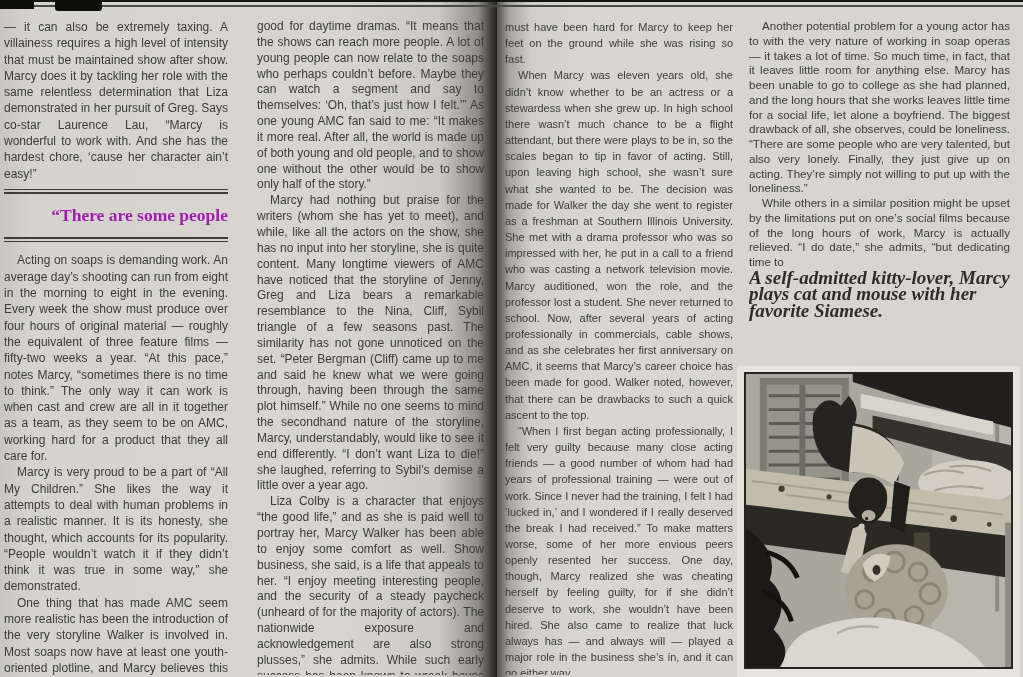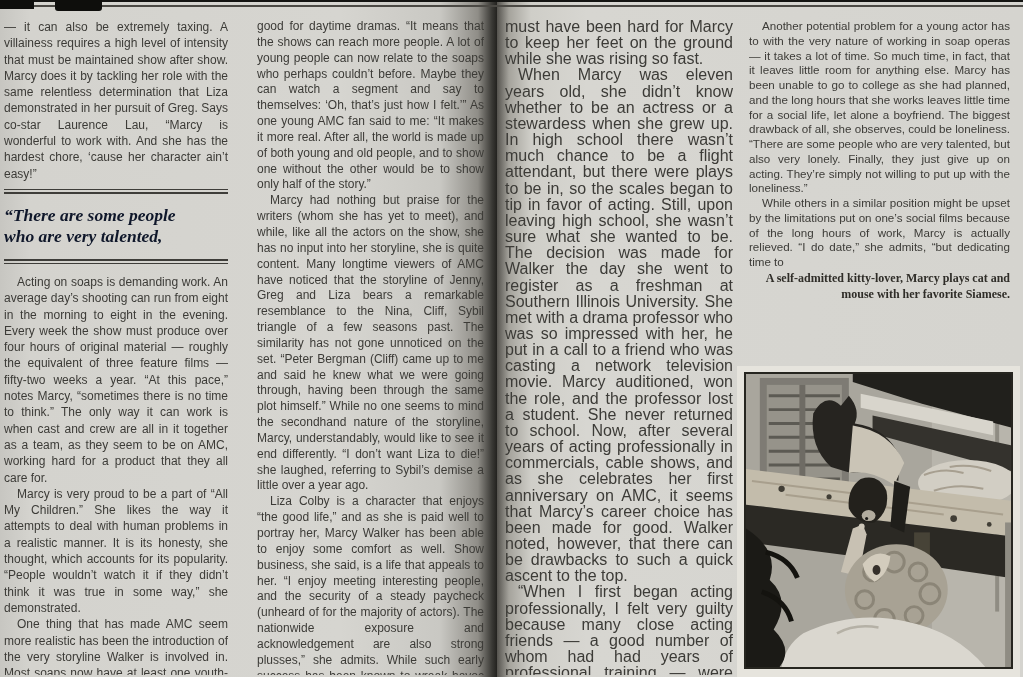--- a/index.html
+++ b/index.html
@@ -20,39 +20,39 @@
   .top-black { position:absolute; left:0; top:0; width:1023px; height:2px; background:#141412; }
   .top-rule  { position:absolute; left:0; top:5px; width:1023px; height:2px; background:#4b4944; }
   .blob-a { position:absolute; left:0; top:0; width:34px; height:9px; background:#0e0e0c; }
   .blob-b { position:absolute; left:55px; top:0; width:47px; height:11px; background:#0e0e0c; border-radius:0 0 3px 3px; }
 
   .col { position:absolute; top:19px; color:#3c3b37; text-align:justify; overflow:hidden; }
   .col p { margin:0; text-indent:13px; }
   .col p.noindent { text-indent:0; }
   #col1 { left:4px;   width:224px; font-size:12px;   line-height:16.3px; height:656px; }
   #col2 { left:237px; width:227px; font-size:12px;   line-height:15.85px; height:656px;margin-left:20px; }
-  #col3 { left:505px; width:228px; font-size:16px;   line-height:16.15px; height:656px; }
+  #col3 { left:505px; width:228px; font-size:11px;   line-height:16.15px; height:656px; }
   #col4 { left:749px; width:261px; font-size:11.6px; line-height:14.75px; height:340px; }
 
   .pq-block { margin:7px 0 9px 0; }
   .rule { height:6px; }
   .rule .thin  { height:1px; background:#3e3d39; }
   .rule .thick { height:2px; background:#3e3d39; margin-top:2px; }
   .rule-bottom .thick { margin-top:0; }
   .rule-bottom .thin  { margin-top:2px; }
   .pq-text {
-    font-family:"Liberation Serif", serif; font-style:italic; font-weight:bold;
-    font-size:17.5px; line-height:21.5px; text-align:left; color:#0f172a;
+    font-family:"Liberation Serif", serif; font-weight:bold;
+    font-size:17.5px; line-height:21.5px; text-align:right; color:#a21caf;
     padding:10px 0 11px 0; text-indent:0;
   }
   .pq-line { display:block; }
 
   .caption {
-    font-family:"Liberation Serif", serif; font-weight:bold;
-    font-size:12px; line-height:16.5px; color:#2f2d28; text-align:right;
+    font-family:"Liberation Serif", serif; font-style:italic; font-weight:bold;
+    font-size:19px; line-height:16.5px; color:#2f2d28; text-align:left;
     margin-top:13px; text-indent:0 !important;
   }
 
   .photo-frame {
     position:absolute; left:737px; top:366px; width:283px; height:311px;
     background:#e6e4dd; box-sizing:border-box; padding:6px 7px 8px 7px;
   }
   .photo-inner {
     width:100%; height:100%; border:2px solid #26251f; box-sizing:border-box;
     background:#9b988f; overflow:hidden;
@@ -73,21 +73,20 @@
 <div class="col" id="col1">
   <p class="noindent">— it can also be extremely taxing. A villainess requires a high level of intensity that must be maintained show after show. Marcy does it by tackling her role with the same relentless determination that Liza demonstrated in her pursuit of Greg. Says co-star Laurence Lau, “Marcy is wonderful to work with. And she  has the hardest chore, ‘cause her character ain’t easy!”</p>
 
   <div class="pq-block">
     <div class="rule rule-top">
       <div class="thin"></div>
         <div class="thick"></div>
     </div>
     <div class="pq-text">
       <span class="pq-line">“There are some people</span>
-      <span class="pq-line">who are very talented,</span>
     </div>
     <div class="rule rule-bottom">
       <div class="thick"></div>
         <div class="thin"></div>
     </div>
   </div>
 
   <p>Acting on soaps is demanding work. An average day’s shooting can run from eight in the morning to eight in the evening. Every week the show must produce over four hours of original material — roughly the equivalent of three feature films — fifty-two weeks a year. “At this pace,” notes Marcy, “sometimes there is no time to think.” The only way it can work is when cast and crew are all in it together as a team, as they seem to be on AMC, working hard for a product that they all care for.</p>
   <p>Marcy is very proud to be a part of “All My Children.” She likes the way it attempts to deal with human problems in a realistic manner. It is its honesty, she thought, which accounts for its popularity. “People wouldn’t watch it if they didn’t think it was true in some way,” she demonstrated.</p>
   <p>One thing that has made AMC seem more realistic has been the introduction of the very storyline Walker is involved in. Most soaps now have at least one youth-oriented plotline, and Marcy believes this so-called “cult of youth” was</p>

